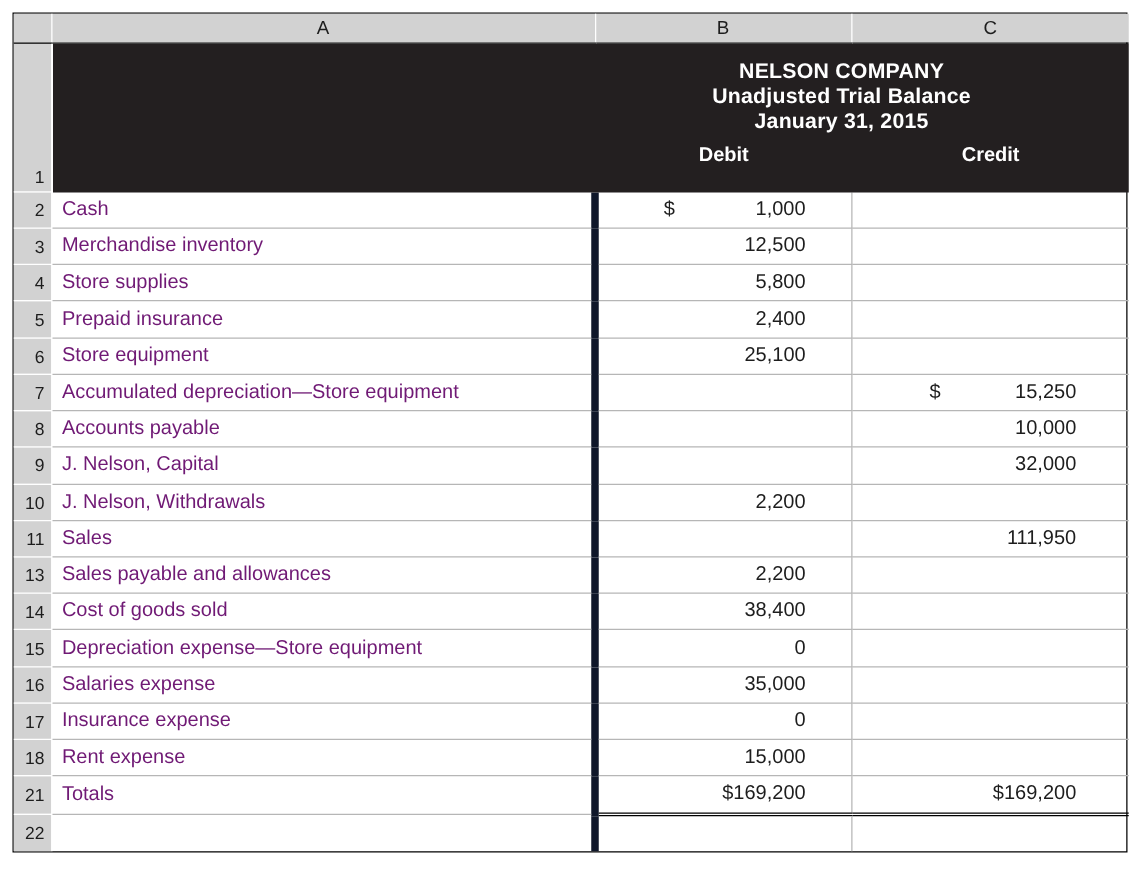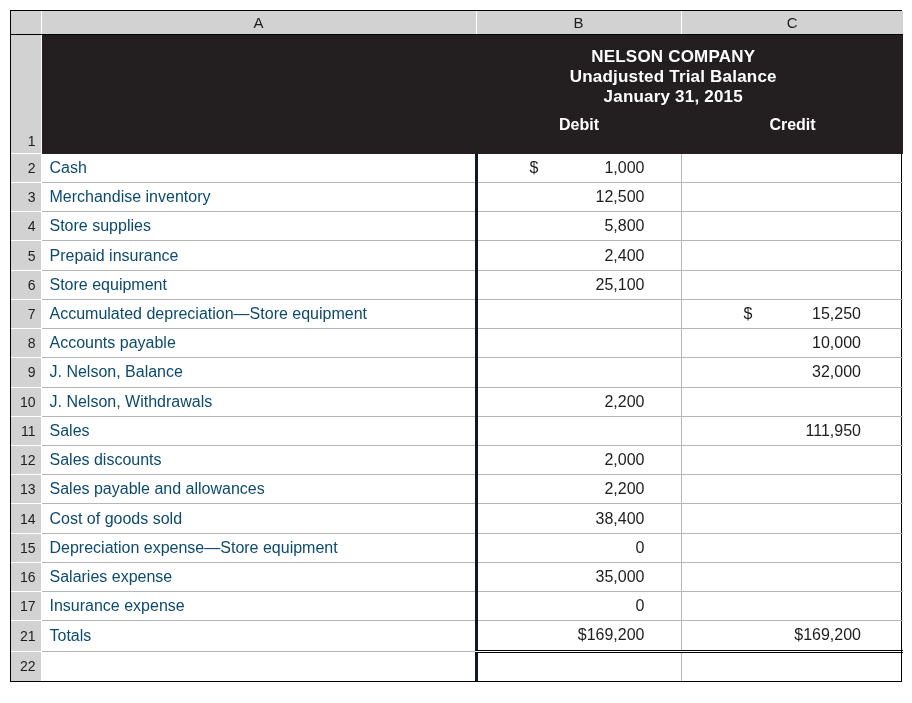--- a/index.html
+++ b/index.html
@@ -108,23 +108,23 @@
     font-size: 16px;
     text-align: center;
     color: #ffffff;
   }
   .colhdr.debit  { left: 435px; width: 205px; }
   .colhdr.credit { left: 640px; width: 222px; }
 
   
   td.acct {
     border-bottom: 1px solid #b6b6b6;
-    border-right: 3px solid #0f172a;
+    border-right: 6px solid #0f172a;
     font-size: 16px;
-    color: #0c4a6e;
+    color: #701a75;
     padding: 0 0 0 8px;
     height: 26px;
     vertical-align: middle;
     white-space: nowrap;
   }
   td.num {
     border-bottom: 1px solid #b6b6b6;
     border-right: 1px solid #b6b6b6;
     font-size: 16px;
     color: #1d1d1d;
@@ -231,43 +231,37 @@
           <td class="num lastcol"><span class="cur">$</span><span>15,250</span></td>
         </tr>
         <tr>
           <td class="rownum">8</td>
           <td class="acct">Accounts payable</td>
           <td class="num"><span></span></td>
           <td class="num lastcol"><span>10,000</span></td>
         </tr>
         <tr>
           <td class="rownum">9</td>
-          <td class="acct">J. Nelson, Balance</td>
+          <td class="acct">J. Nelson, Capital</td>
           <td class="num"><span></span></td>
           <td class="num lastcol"><span>32,000</span></td>
         </tr>
         <tr>
           <td class="rownum">10</td>
           <td class="acct">J. Nelson, Withdrawals</td>
           <td class="num"><span>2,200</span></td>
           <td class="num lastcol"><span></span></td>
         </tr>
         <tr>
           <td class="rownum">11</td>
           <td class="acct">Sales</td>
           <td class="num"><span></span></td>
           <td class="num lastcol"><span>111,950</span></td>
         </tr>
         <tr>
-          <td class="rownum">12</td>
-          <td class="acct">Sales discounts</td>
-          <td class="num"><span>2,000</span></td>
-          <td class="num lastcol"><span></span></td>
-        </tr>
-        <tr>
           <td class="rownum">13</td>
           <td class="acct">Sales payable and allowances</td>
           <td class="num"><span>2,200</span></td>
           <td class="num lastcol"><span></span></td>
         </tr>
         <tr>
           <td class="rownum">14</td>
           <td class="acct">Cost of goods sold</td>
           <td class="num"><span>38,400</span></td>
           <td class="num lastcol"><span></span></td>
@@ -281,20 +275,26 @@
         <tr>
           <td class="rownum">16</td>
           <td class="acct">Salaries expense</td>
           <td class="num"><span>35,000</span></td>
           <td class="num lastcol"><span></span></td>
         </tr>
         <tr>
           <td class="rownum">17</td>
           <td class="acct">Insurance expense</td>
           <td class="num"><span>0</span></td>
+          <td class="num lastcol"><span></span></td>
+        </tr>
+        <tr>
+          <td class="rownum">18</td>
+          <td class="acct">Rent expense</td>
+          <td class="num"><span>15,000</span></td>
           <td class="num lastcol"><span></span></td>
         </tr>
         <tr class="totals">
           <td class="rownum">21</td>
           <td class="acct">Totals</td>
           <td class="num"><span>$169,200</span></td>
           <td class="num lastcol"><span>$169,200</span></td>
         </tr>
         <tr class="after-totals last-row">
           <td class="rownum">22</td>

